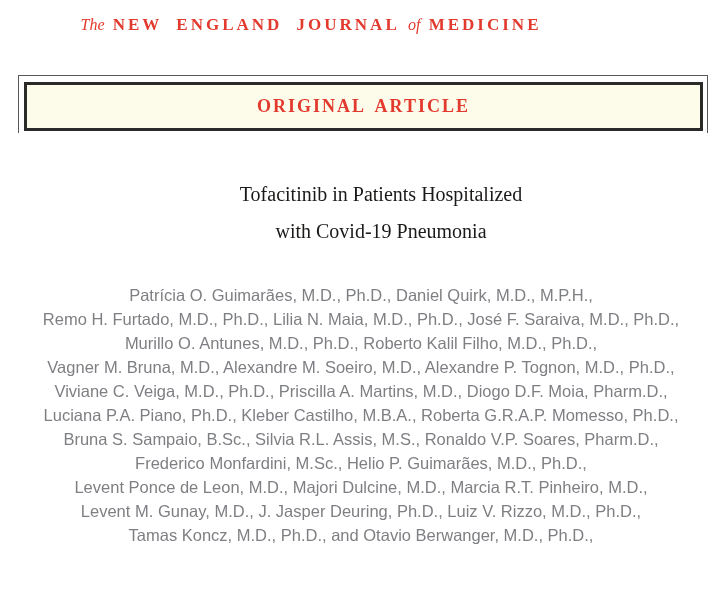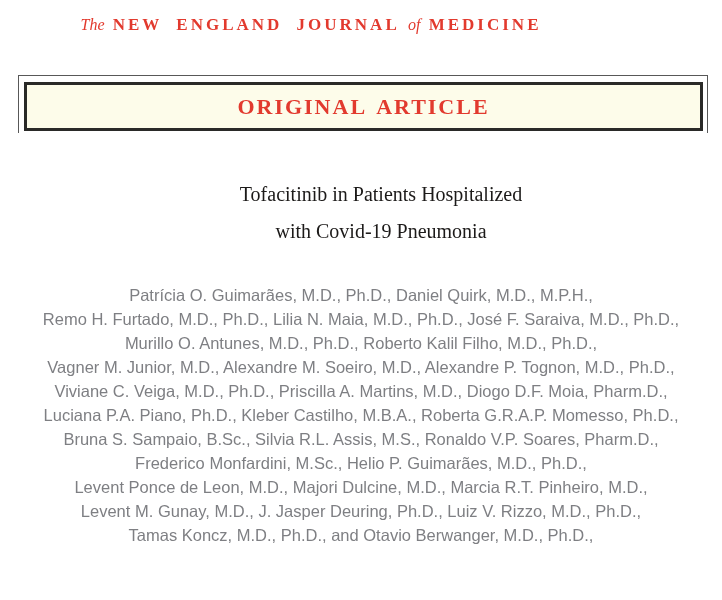--- a/index.html
+++ b/index.html
@@ -61,21 +61,21 @@
     background: #fdfcea;
     border: 3px solid #2a2a28;
     display: flex;
     align-items: center;
     justify-content: center;
   }
   .banner-label {
     color: #e23a2e;
     font-family: "Liberation Serif", serif;
     font-weight: bold;
-    font-size: 22px;
+    font-size: 18px;
     letter-spacing: 2px;
     word-spacing: 4px;
   }
 
   
   .article-title {
     position: absolute;
     top: 176px;
     left: 0;
     width: 722px;
@@ -122,21 +122,21 @@
 
 <h1 class="article-title">
   <span>Tofacitinib in Patients Hospitalized</span>
   <span>with Covid-19 Pneumonia</span>
 </h1>
 
 <div class="authors">
   <div>Patrícia O. Guimarães, M.D., Ph.D., Daniel Quirk, M.D., M.P.H.,</div>
   <div>Remo H. Furtado, M.D., Ph.D., Lilia N. Maia, M.D., Ph.D., José F. Saraiva, M.D., Ph.D.,</div>
   <div>Murillo O. Antunes, M.D., Ph.D., Roberto Kalil Filho, M.D., Ph.D.,</div>
-  <div>Vagner M. Junior, M.D., Alexandre M. Soeiro, M.D., Alexandre P. Tognon, M.D., Ph.D.,</div>
+  <div>Vagner M. Bruna, M.D., Alexandre M. Soeiro, M.D., Alexandre P. Tognon, M.D., Ph.D.,</div>
   <div>Viviane C. Veiga, M.D., Ph.D., Priscilla A. Martins, M.D., Diogo D.F. Moia, Pharm.D.,</div>
   <div>Luciana P.A. Piano, Ph.D., Kleber Castilho, M.B.A., Roberta G.R.A.P. Momesso, Ph.D.,</div>
   <div>Bruna S. Sampaio, B.Sc., Silvia R.L. Assis, M.S., Ronaldo V.P. Soares, Pharm.D.,</div>
   <div>Frederico Monfardini, M.Sc., Helio P. Guimarães, M.D., Ph.D.,</div>
   <div>Levent Ponce de Leon, M.D., Majori Dulcine, M.D., Marcia R.T. Pinheiro, M.D.,</div>
   <div>Levent M. Gunay, M.D., J. Jasper Deuring, Ph.D., Luiz V. Rizzo, M.D., Ph.D.,</div>
   <div>Tamas Koncz, M.D., Ph.D., and Otavio Berwanger, M.D., Ph.D.,</div>
 </div>
 
 </body></html>

